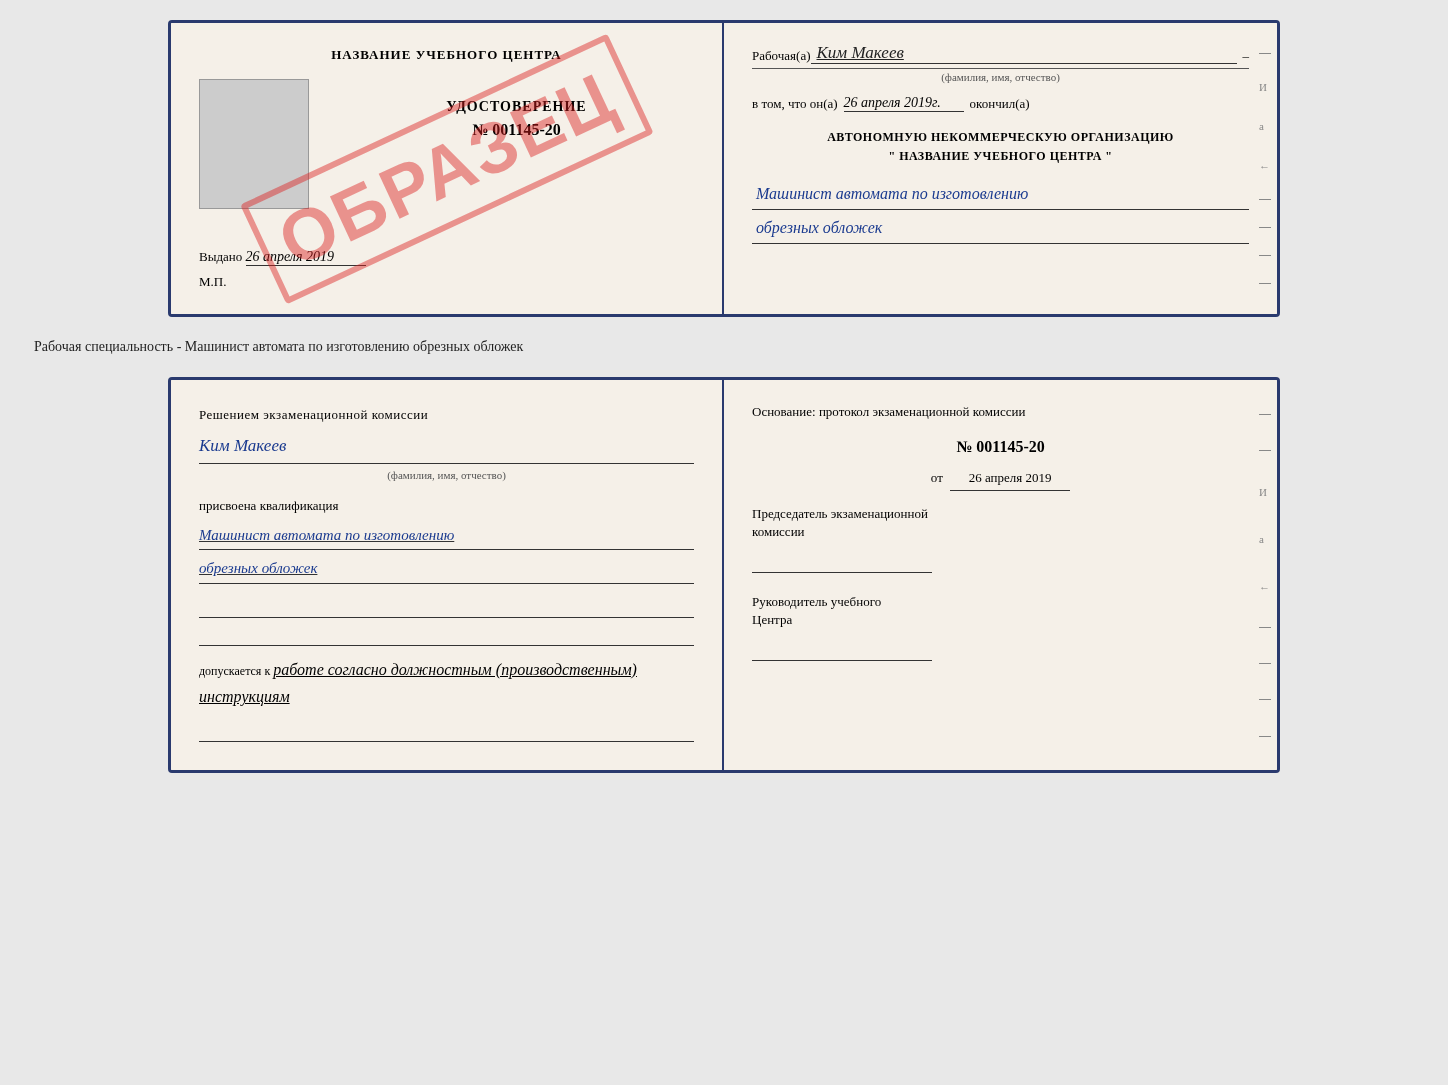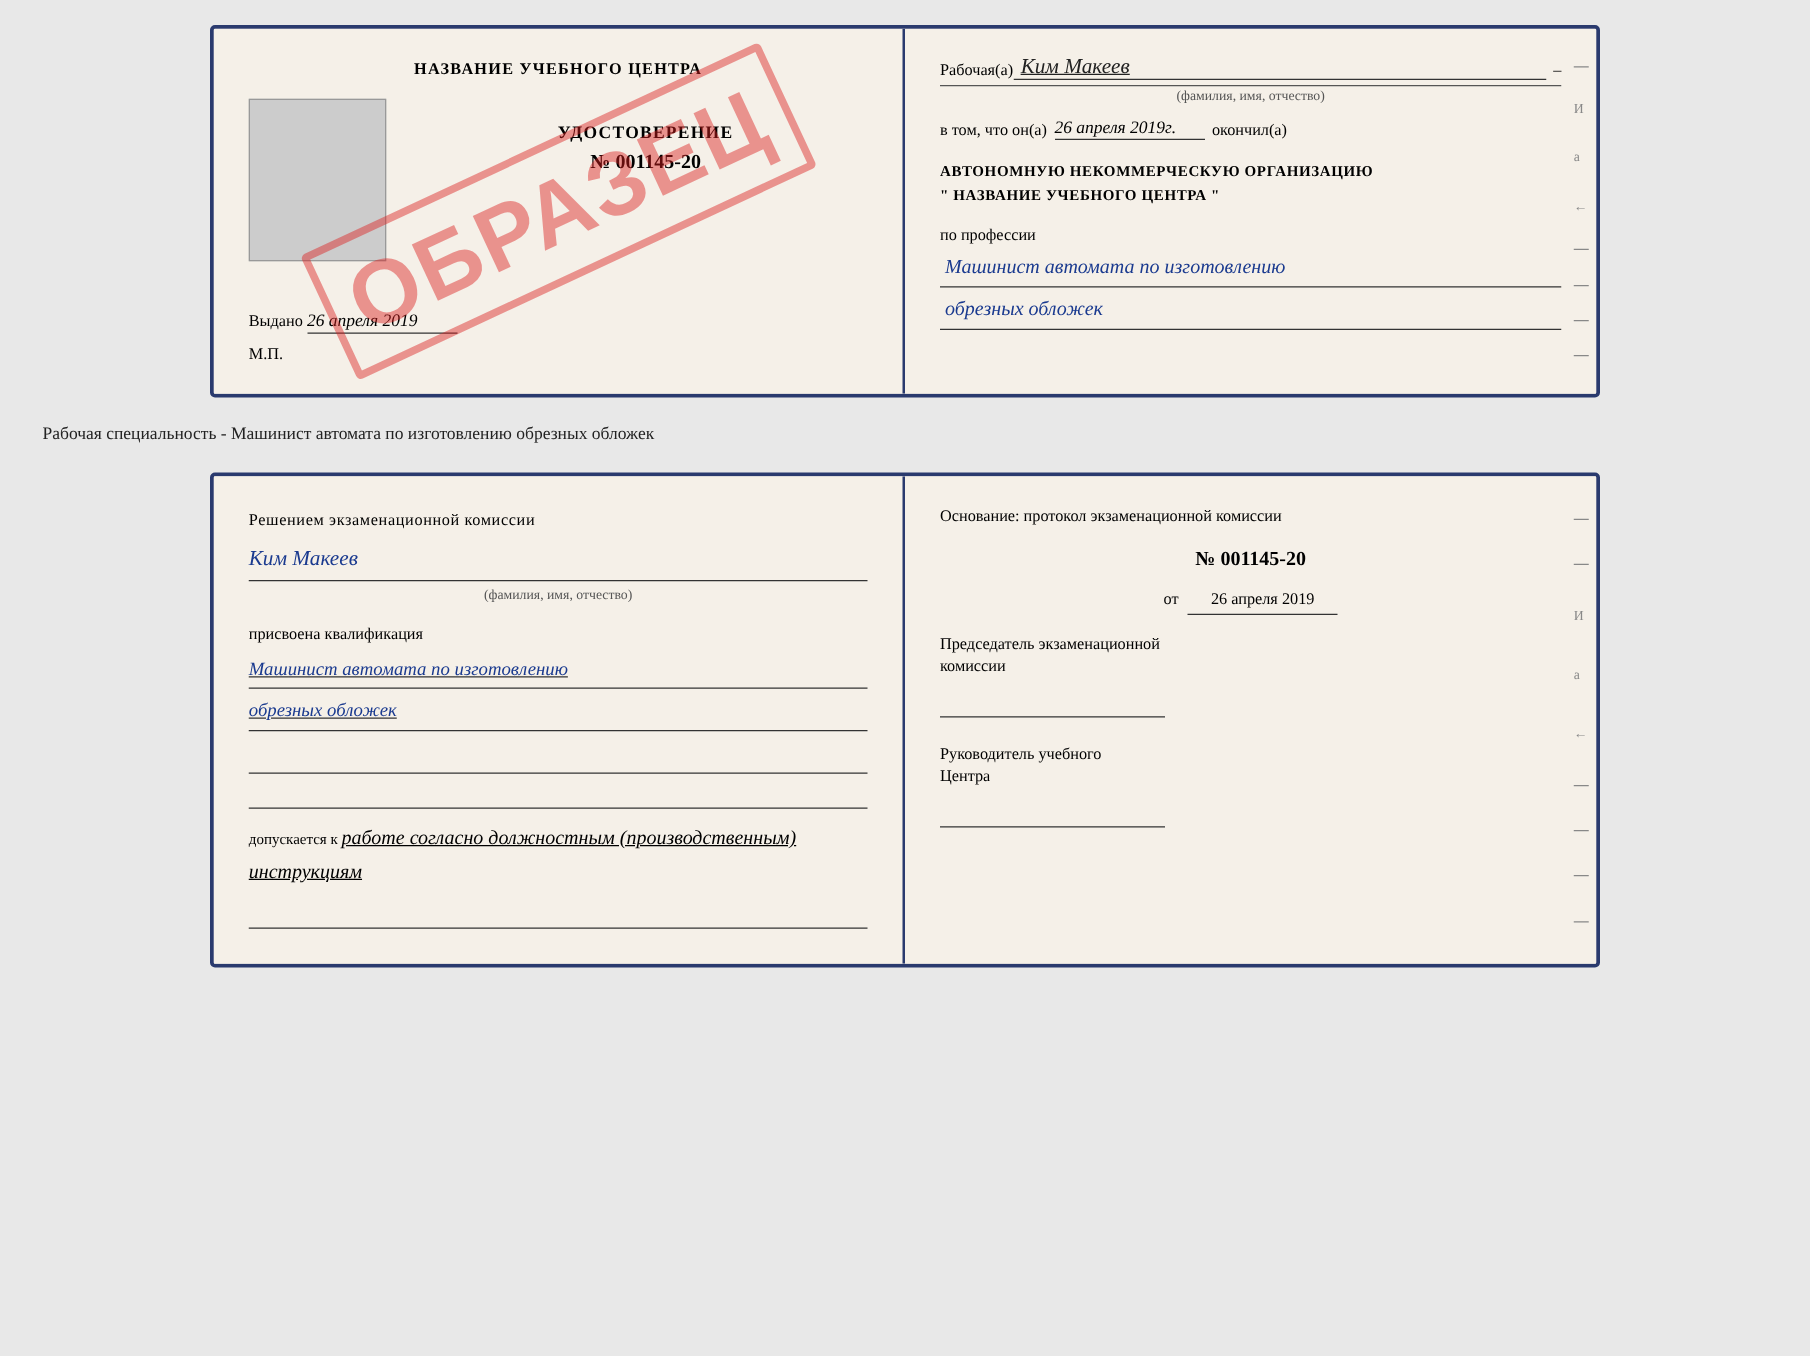--- a/index.html
+++ b/index.html
@@ -151,21 +151,21 @@
     .field-subtitle {
       text-align: center;
       font-size: 11px;
       color: #555;
       border-top: 1px solid #555;
       padding-top: 2px;
       margin-top: 2px;
     }
 
     .org-block {
-      text-align: left;
+      text-align: center;
       font-size: 12px;
       font-weight: bold;
       text-transform: uppercase;
       letter-spacing: 0.5px;
       line-height: 1.6;
       margin: 14px 0;
     }
 
     .profession-label {
       font-size: 13px;
@@ -341,21 +341,20 @@
       <span class="field-label">в том, что он(а)</span>
       <span class="inline-line date-handwritten" style="margin: 0 6px; font-size:14px;">26 апреля 2019г.</span>
       <span class="field-label">окончил(а)</span>
     </div>
 
     <div class="org-block" style="margin-top:16px;">
       <div>АВТОНОМНУЮ НЕКОММЕРЧЕСКУЮ ОРГАНИЗАЦИЮ</div>
       <div>"  НАЗВАНИЕ УЧЕБНОГО ЦЕНТРА  "</div>
     </div>
 
-    <div class="profession-label">по профессии</div>
     <div class="profession-value" style="font-family:'Segoe Script',cursive; font-style:italic; font-size:16px; color:#1a3a8f; border-bottom:1px solid #333;">Машинист автомата по изготовлению</div>
     <div class="profession-value" style="font-family:'Segoe Script',cursive; font-style:italic; font-size:16px; color:#1a3a8f; border-bottom:1px solid #333; margin-top:4px;">обрезных обложек</div>
 
     <div class="right-edge-lines">
       <span class="edge-line"></span>
       <span style="font-size:11px; color:#888; writing-mode:horizontal-tb;">И</span>
       <span style="font-size:11px; color:#888;">а</span>
       <span style="font-size:11px; color:#888;">←</span>
       <span class="edge-line"></span>
       <span class="edge-line"></span>

